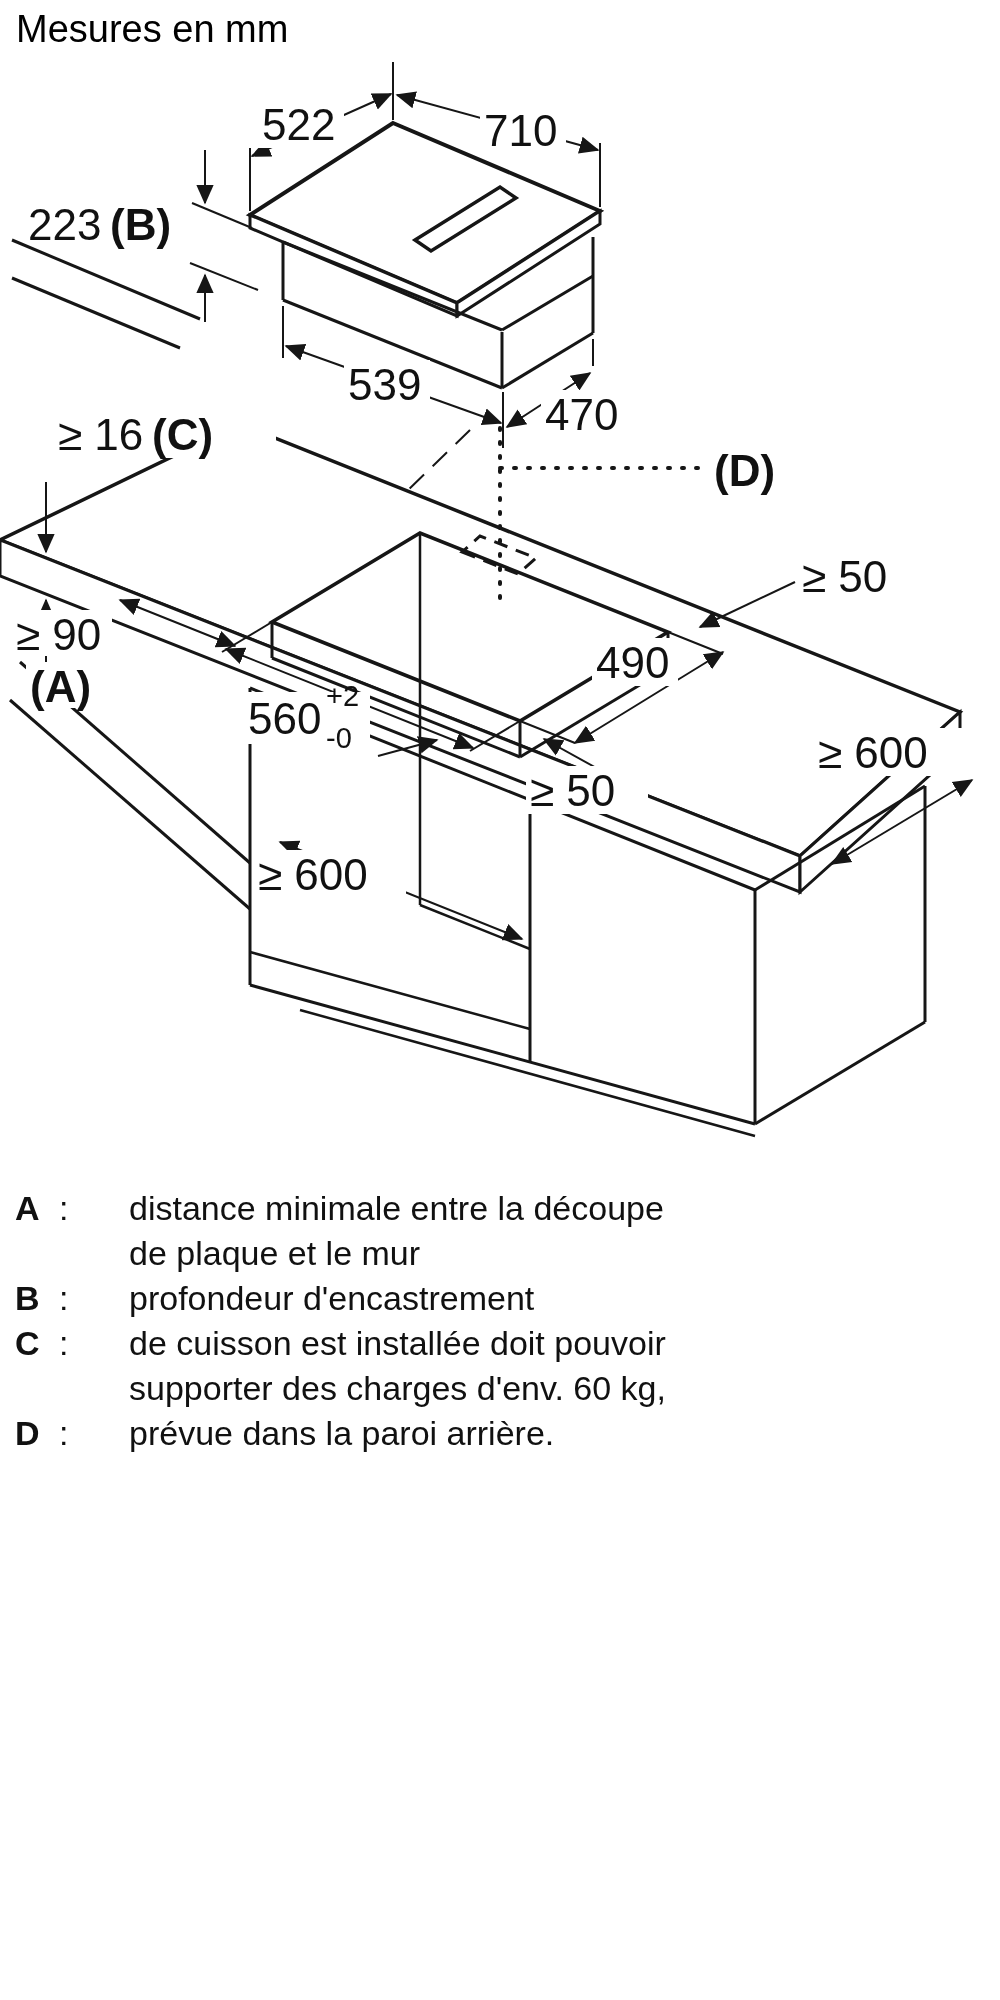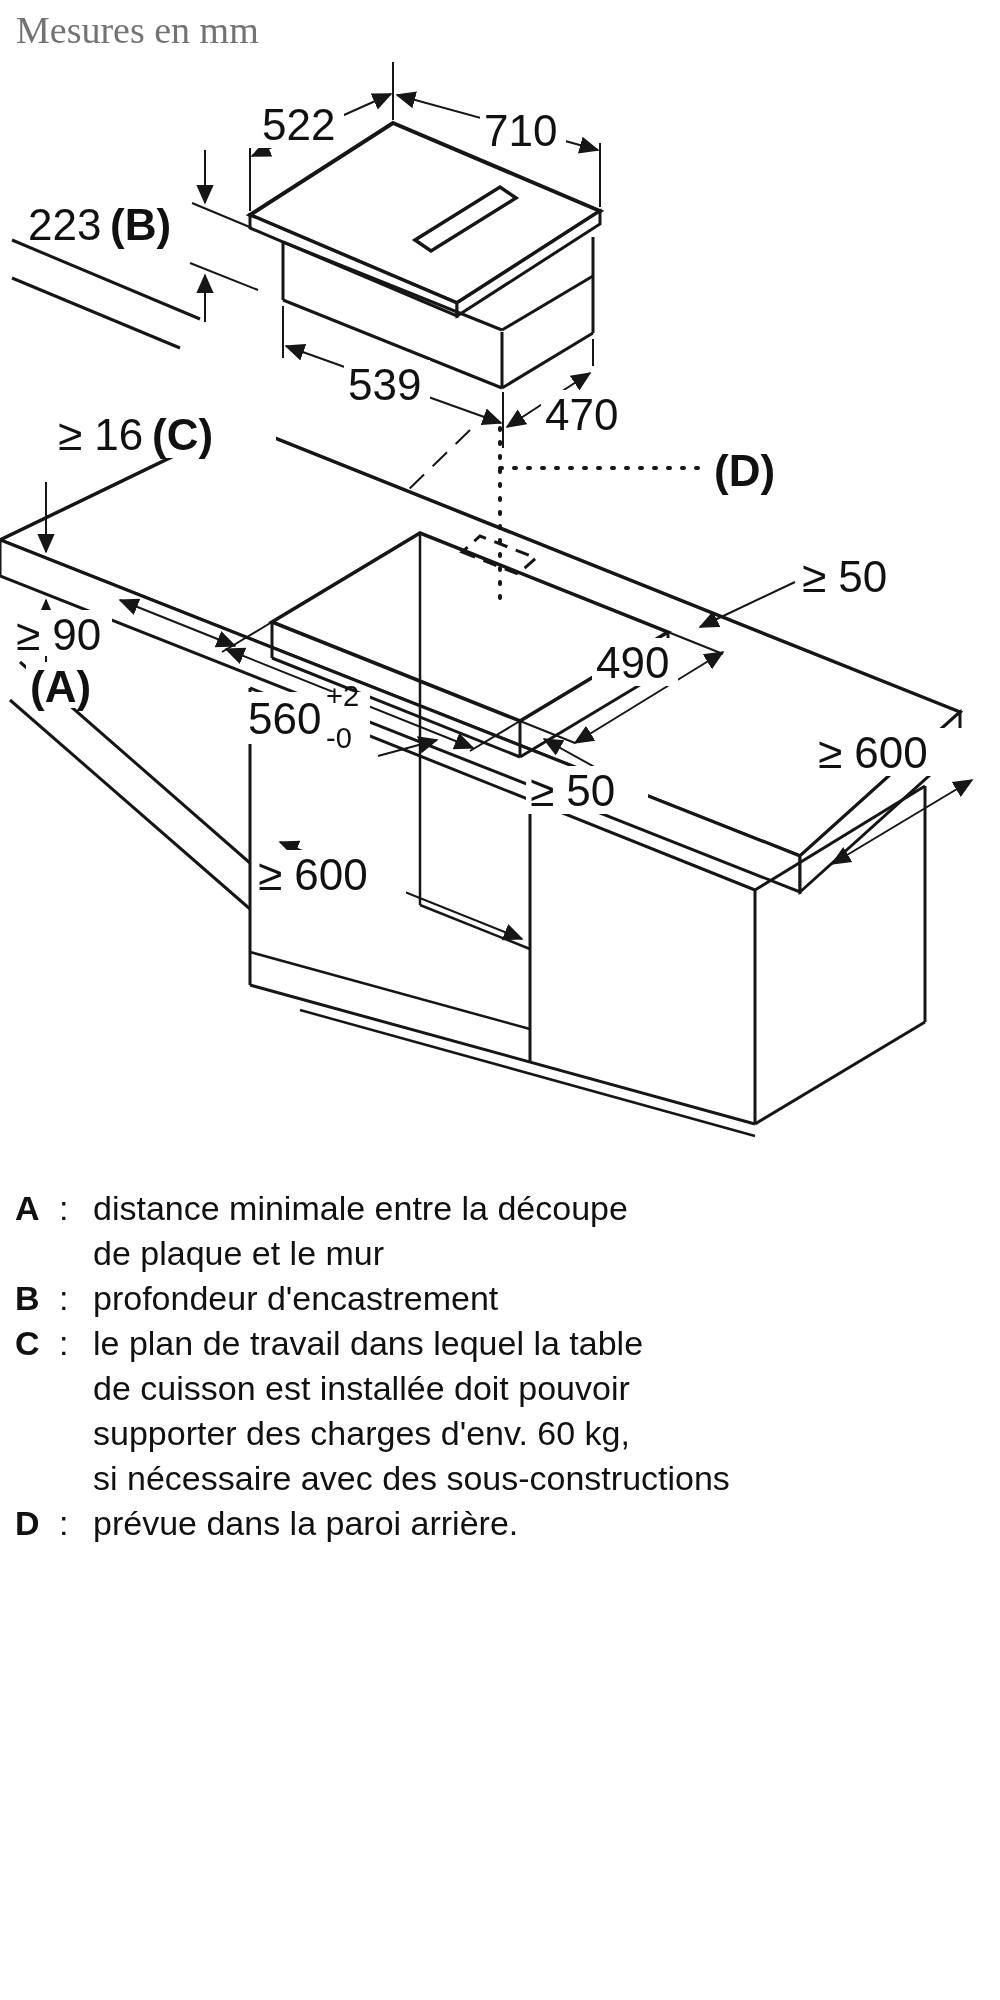--- a/index.html
+++ b/index.html
@@ -1,27 +1,27 @@
 <!DOCTYPE html>
 <html><head>
 <meta charset="utf-8">
 <style>
   html,body{margin:0;padding:0;background:#ffffff;}
   #page{position:relative;width:1000px;height:2000px;background:#fff;overflow:hidden;
         font-family:"Liberation Sans", sans-serif;color:#111;}
-  #page-title{position:absolute;left:16px;top:8px;font-size:38px;color:#737373;font-family:Liberation Serif, serif;}
+  #page-title{position:absolute;left:16px;top:8px;font-size:38px;color:#000000;}
   #diagram{position:absolute;left:0;top:0;}
   .dim-text{font-size:44px;fill:#111;}
   .dim-ref{font-size:44px;font-weight:bold;fill:#111;}
   .tol{font-size:29px;fill:#111;}
   #legend{position:absolute;left:15px;top:1186px;width:970px;font-size:34px;line-height:45px;color:#111;}
   .legend-entry{display:flex;}
   .legend-key{width:44px;font-weight:bold;flex:0 0 44px;}
   .legend-colon{width:34px;flex:0 0 34px;}
-  .legend-lines{flex:1;}
+  .legend-lines{flex:1;margin-left:36px;}
 </style>
 </head>
 <body>
 
 <div id="page">
   <div id="page-title">Mesures en mm</div>
 
   <svg id="diagram" width="1000" height="1170" viewBox="0 0 1000 1170">
     <defs>
       <marker id="ah" viewBox="0 0 10 10" refX="9.2" refY="5" markerWidth="10" markerHeight="10" orient="auto-start-reverse">
@@ -205,24 +205,22 @@
       <div class="legend-key">B</div>
       <div class="legend-colon">:</div>
       <div class="legend-lines">
         <div>profondeur d'encastrement</div>
       </div>
     </div>
     <div class="legend-entry">
       <div class="legend-key">C</div>
       <div class="legend-colon">:</div>
       <div class="legend-lines">
-        <div>le plan de travail dans lequel la table</div>
         <div>de cuisson est installée doit pouvoir</div>
         <div>supporter des charges d'env. 60 kg,</div>
-        <div>si nécessaire avec des sous-constructions</div>
       </div>
     </div>
     <div class="legend-entry">
       <div class="legend-key">D</div>
       <div class="legend-colon">:</div>
       <div class="legend-lines">
         <div>prévue dans la paroi arrière.</div>
       </div>
     </div>
   </div>

